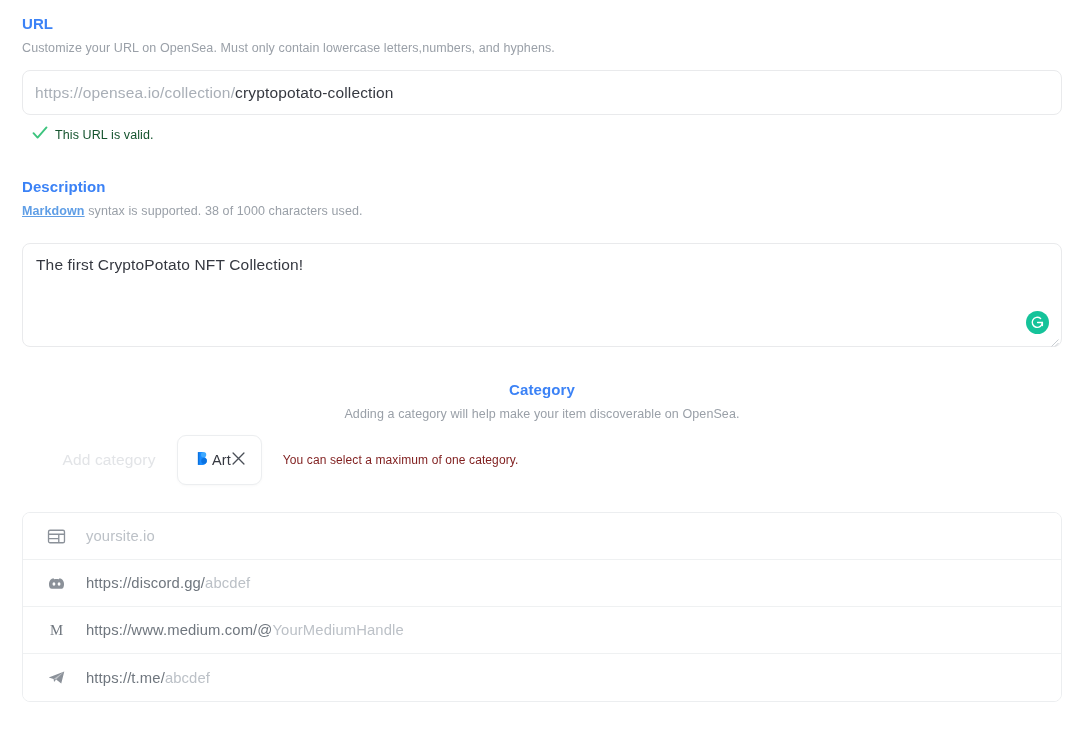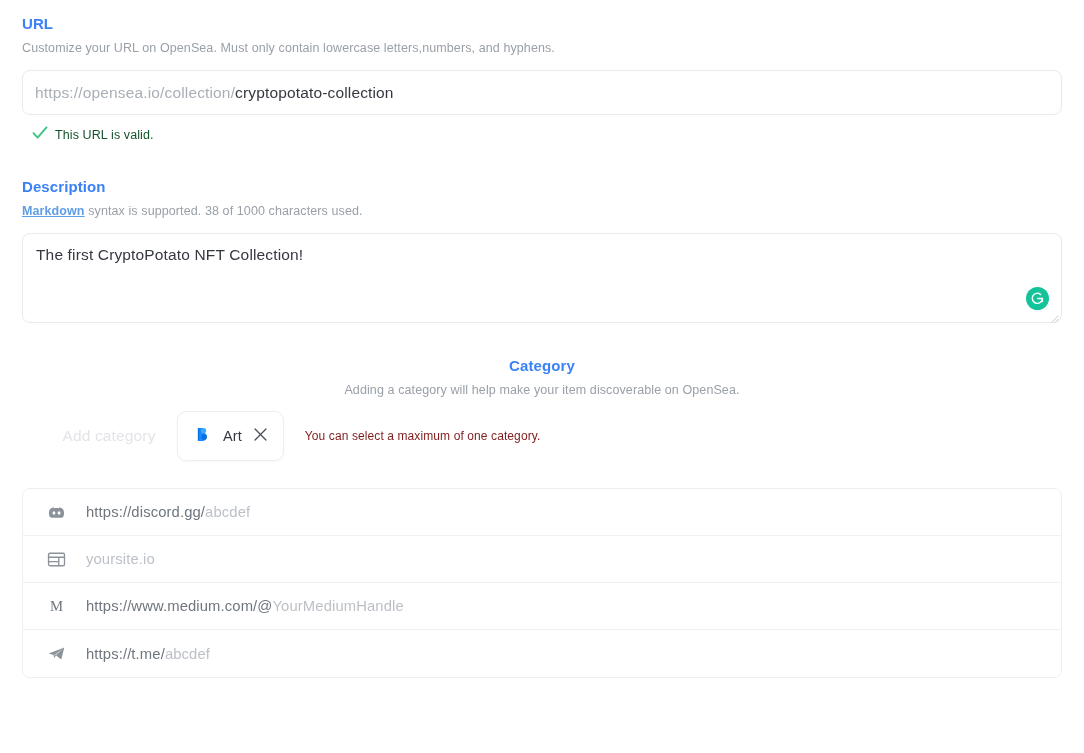--- a/index.html
+++ b/index.html
@@ -75,23 +75,23 @@
   .valid-text {
     font-size: 12.5px;
     color: #14532d;
     letter-spacing: 0.1px;
   }
 
   
   .desc-block { margin-top: 33px; }
   .textarea-wrap {
     position: relative;
-    margin-top: 14px;
+    margin-top: 24px;
     width: 1040px;
-    height: 90px;
+    height: 104px;
     border: 1px solid #e9eaec;
     border-radius: 8px;
     background: #fff;
   }
   .textarea-text {
     position: absolute;
     left: 13px;
     top: 12px;
     font-size: 15.5px;
     color: #353840;
@@ -129,21 +129,20 @@
     font-size: 15.5px;
     color: #e2e4e7;
     letter-spacing: 0.15px;
     padding-left: 19px;
     width: 155px;
     white-space: nowrap;
   }
   .cat-chip {
     display: flex;
     align-items: center;
-    gap: 11px;
     height: 50px;
     padding: 0 15px 0 17px;
     border: 1px solid #eceef0;
     border-radius: 9px;
     background: #fff;
     box-shadow: 0 1px 3px rgba(0,0,0,0.03);
   }
   .cat-chip-label {
     font-size: 14.5px;
     color: #353840;
@@ -270,38 +269,38 @@
       </div>
     </div>
 
     <div class="links-block">
 
       <div class="links-list">
 
         <div class="link-row">
           <span class="link-icon">
             <svg width="19" height="19" viewBox="0 0 20 20">
-              <path d="M6.9 4.4 C4.3 5.0 2.6 6.6 2.2 9.3 C1.9 11.6 2.3 13.5 2.9 14.6 C3.3 15.3 4.1 15.6 5.2 15.6 L14.8 15.6 C15.9 15.6 16.7 15.3 17.1 14.6 C17.7 13.5 18.1 11.6 17.8 9.3 C17.4 6.6 15.7 5.0 13.1 4.4 L12.6 5.5 C11.0 5.1 9.0 5.1 7.4 5.5 Z" fill="#8b9199"></path>
-              <ellipse cx="7.3" cy="10.6" rx="1.5" ry="1.8" fill="#ffffff"></ellipse>
-              <ellipse cx="12.7" cy="10.6" rx="1.5" ry="1.8" fill="#ffffff"></ellipse>
-            </svg>
-          </span>
-          <span class="link-text"><span class="link-prefix">https://discord.gg/</span><span class="link-ph">abcdef</span></span>
-        </div>
-
-        <div class="link-row">
-          <span class="link-icon">
-            <svg width="19" height="19" viewBox="0 0 20 20">
               <rect x="1.6" y="3.4" width="16.8" height="13.2" rx="1.6" fill="none" stroke="#8b9199" stroke-width="1.4"></rect>
               <path d="M1.6 7.6 L18.4 7.6" stroke="#8b9199" stroke-width="1.4"></path>
               <path d="M12.4 7.6 L12.4 16.6" stroke="#8b9199" stroke-width="1.4"></path>
               <path d="M1.6 12.2 L12.4 12.2" stroke="#8b9199" stroke-width="1.4"></path>
             </svg>
           </span>
           <span class="link-text"><span class="link-ph-only">yoursite.io</span></span>
+        </div>
+
+        <div class="link-row">
+          <span class="link-icon">
+            <svg width="19" height="19" viewBox="0 0 20 20">
+              <path d="M6.9 4.4 C4.3 5.0 2.6 6.6 2.2 9.3 C1.9 11.6 2.3 13.5 2.9 14.6 C3.3 15.3 4.1 15.6 5.2 15.6 L14.8 15.6 C15.9 15.6 16.7 15.3 17.1 14.6 C17.7 13.5 18.1 11.6 17.8 9.3 C17.4 6.6 15.7 5.0 13.1 4.4 L12.6 5.5 C11.0 5.1 9.0 5.1 7.4 5.5 Z" fill="#8b9199"></path>
+              <ellipse cx="7.3" cy="10.6" rx="1.5" ry="1.8" fill="#ffffff"></ellipse>
+              <ellipse cx="12.7" cy="10.6" rx="1.5" ry="1.8" fill="#ffffff"></ellipse>
+            </svg>
+          </span>
+          <span class="link-text"><span class="link-prefix">https://discord.gg/</span><span class="link-ph">abcdef</span></span>
         </div>
 
 
         <div class="link-row">
           <span class="link-icon">
             <svg width="19" height="19" viewBox="0 0 20 20">
               <text x="10" y="15" text-anchor="middle" font-family="'Liberation Serif', serif" font-size="15.5" fill="#6f767e">M</text>
             </svg>
           </span>
           <span class="link-text"><span class="link-prefix">https://www.medium.com/@</span><span class="link-ph">YourMediumHandle</span></span>

